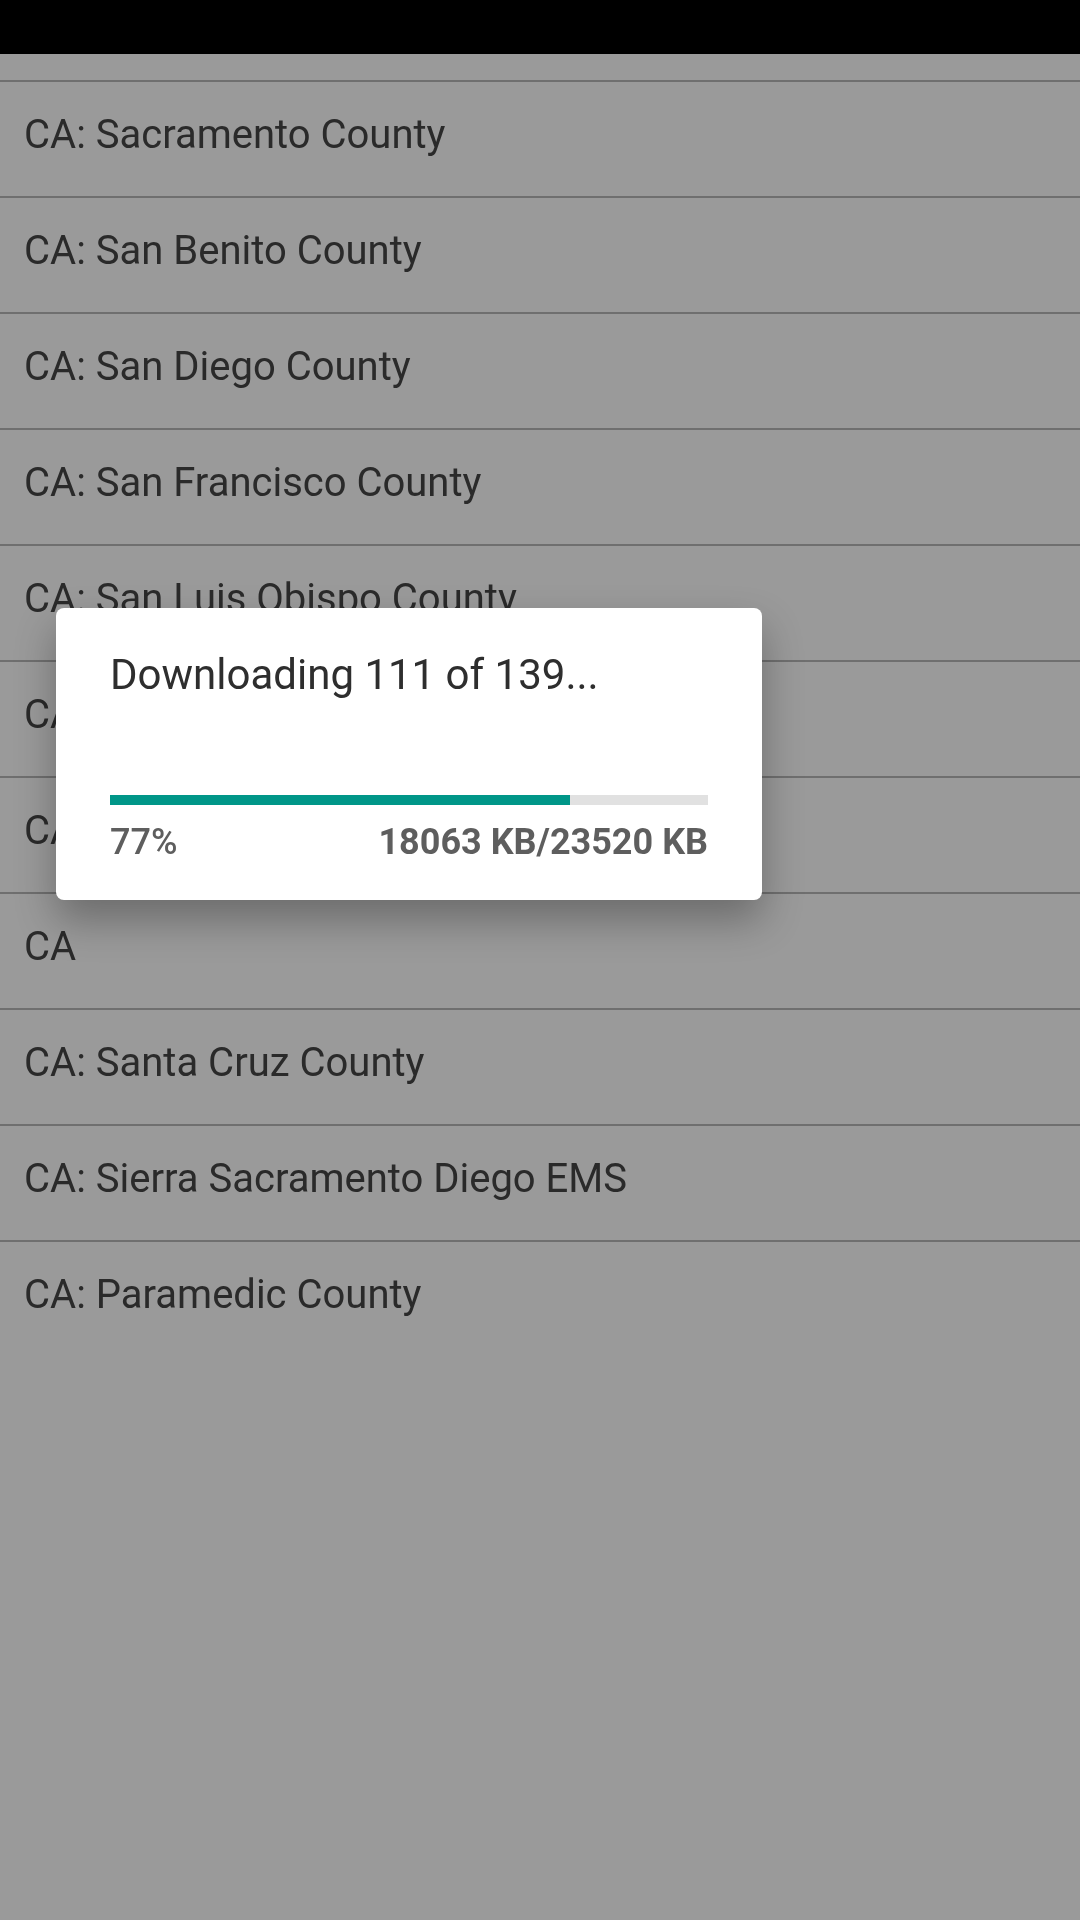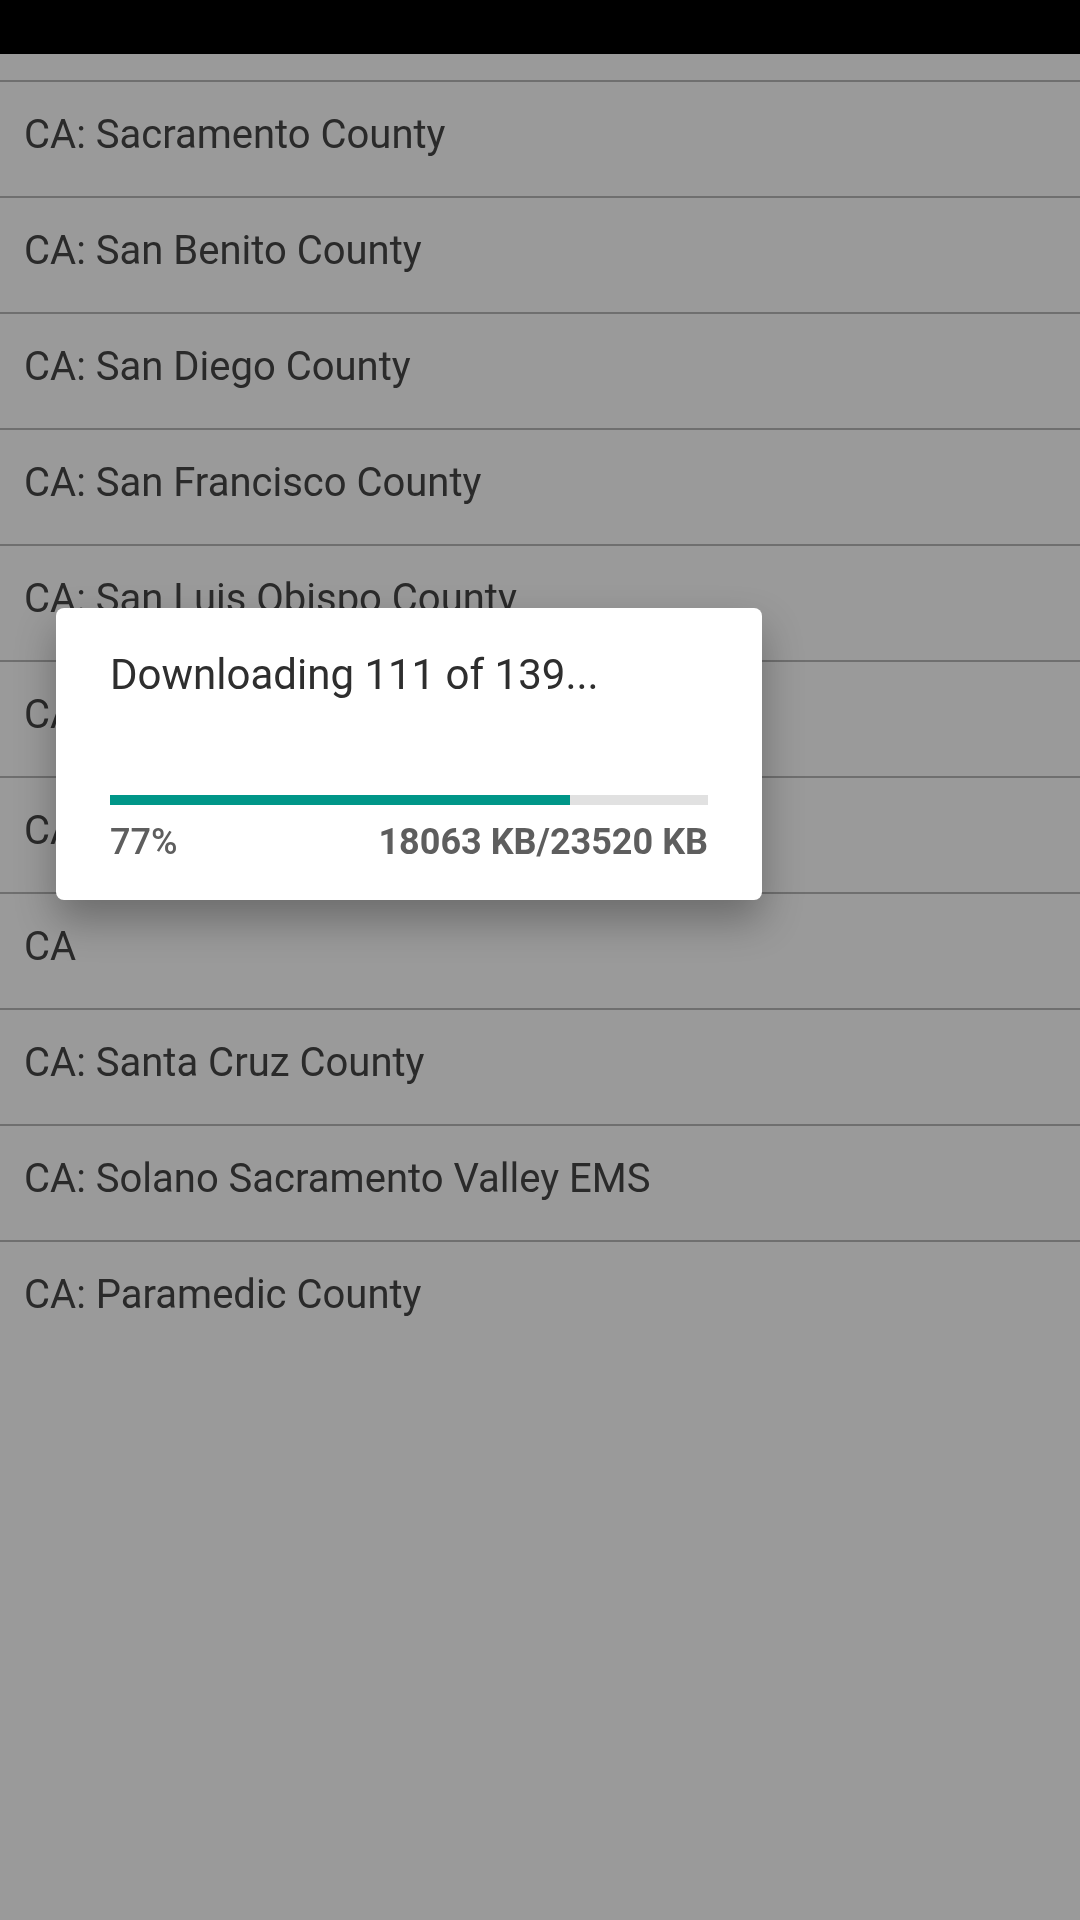--- a/index.html
+++ b/index.html
@@ -119,21 +119,21 @@
   <div class="row">
       <span>CA</span>
     </div>
   <div class="row">
       <span>CA</span>
     </div>
   <div class="row">
       <span>CA: Santa Cruz County</span>
     </div>
   <div class="row">
-      <span>CA: Solano Sacramento Valley EMS</span>
+      <span>CA: Sierra Sacramento Diego EMS</span>
     </div>
   <div class="row">
       <span>CA: Paramedic County</span>
     </div>
 </div>
 
 <div class="overlay">
   <div class="dialog">
     <div class="dialog-title">Downloading 111 of 139...</div>
     <div class="progress-wrap">

